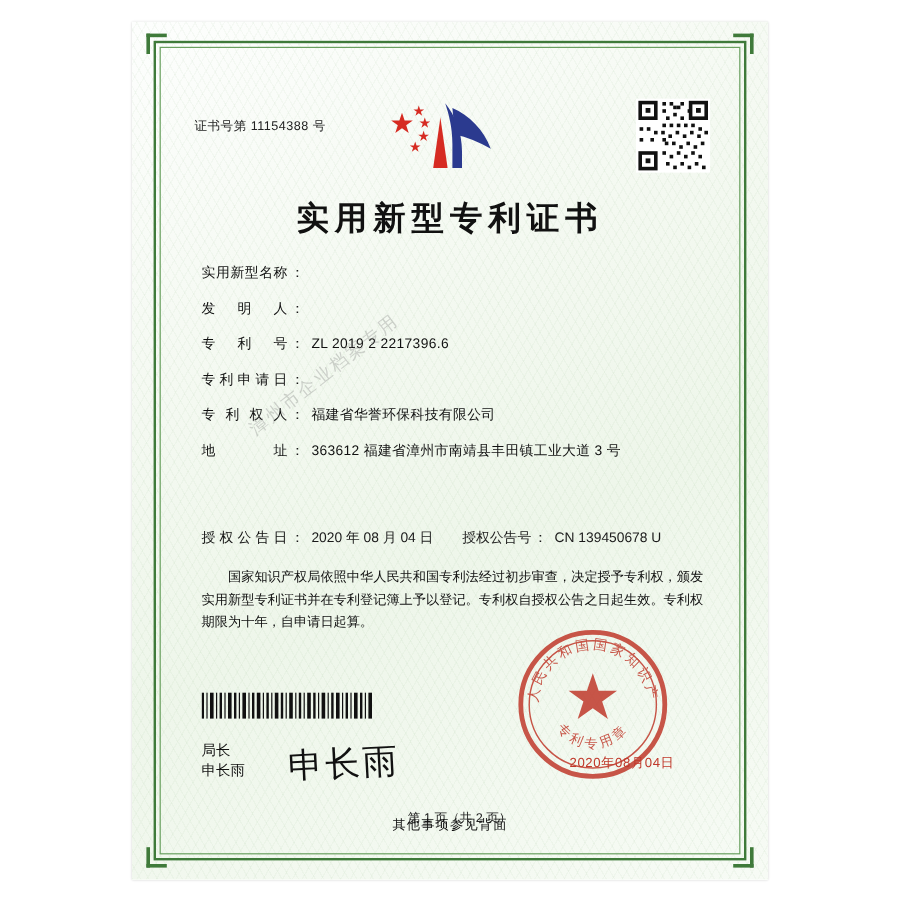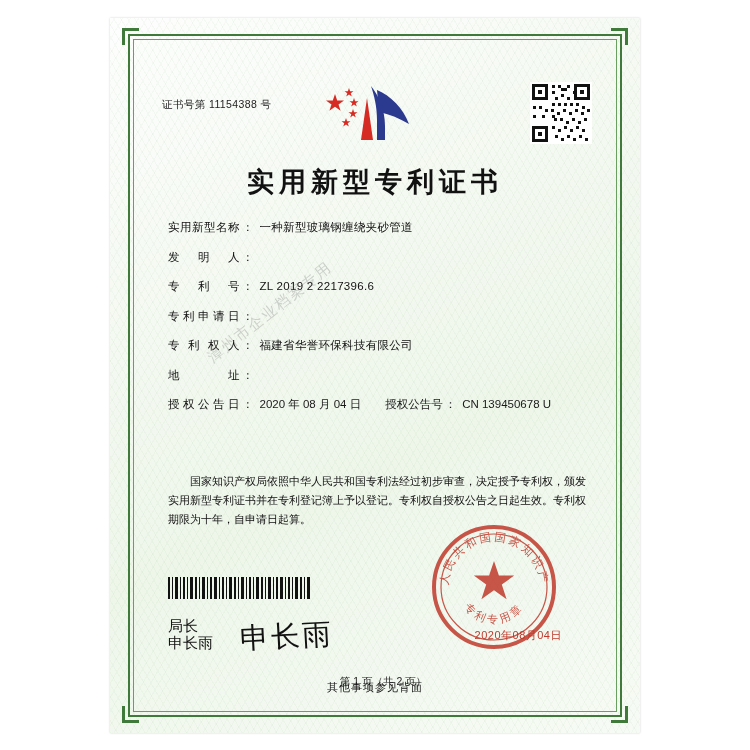--- a/index.html
+++ b/index.html
@@ -148,20 +148,21 @@
     flex: 0 0 auto;
     padding: 0 6px 0 2px;
   }
   .field-value {
     flex: 1 1 auto;
     color: #111;
     letter-spacing: 0.3px;
   }
   .field-row.inline-two .second-label {
     margin-left: 24px;
+    margin-top: 44px;
   }
 
   .paragraphs {
     position: absolute;
     top: 420px;
     left: 24px;
     right: 20px;
     font-size: 11px;
     line-height: 19px;
     color: #111;
@@ -179,21 +180,21 @@
     left: 24px;
     bottom: 104px;
     width: 142px;
     height: 22px;
   }
 
   .sign-block {
     position: absolute;
     left: 24px;
     bottom: 52px;
-    font-size: 15px;
+    font-size: 12px;
     line-height: 17px;
     color: #111;
   }
   .signature-script {
     position: absolute;
     left: 96px;
     bottom: 46px;
     font-family: "DejaVu Serif", "Liberation Serif", serif;
     font-size: 29px;
     color: #111;
@@ -356,21 +357,20 @@
           </g>
         </svg>
       </div>
 
       <div class="title">实用新型专利证书</div>
 
       <div class="fields">
         <div class="field-row">
           <span class="field-label spread">实用新型名称</span>
           <span class="field-colon">：</span>
-          <span class="field-value">一种新型玻璃钢缠绕夹砂管道</span>
         </div>
         <div class="field-row">
           <span class="field-label spread">发明人</span>
           <span class="field-colon">：</span>
         </div>
         <div class="field-row">
           <span class="field-label spread">专利号</span>
           <span class="field-colon">：</span>
           <span class="field-value">ZL 2019 2 2217396.6</span>
         </div>
@@ -379,20 +379,21 @@
           <span class="field-colon">：</span>
         </div>
         <div class="field-row">
           <span class="field-label spread">专利权人</span>
           <span class="field-colon">：</span>
           <span class="field-value">福建省华誉环保科技有限公司</span>
         </div>
         <div class="field-row">
           <span class="field-label spread">地址</span>
           <span class="field-colon">：</span>
+          <span class="field-value">363612 福建省漳州市南靖县丰田镇工业大道 3 号</span>
         </div>
         <div class="field-row inline-two">
           <span class="field-label spread">授权公告日</span>
           <span class="field-colon">：</span>
           <span>2020 年 08 月 04 日</span>
           <span class="second-label">授权公告号</span>
           <span class="field-colon">：</span>
           <span>CN 139450678 U</span>
         </div>
       </div>

